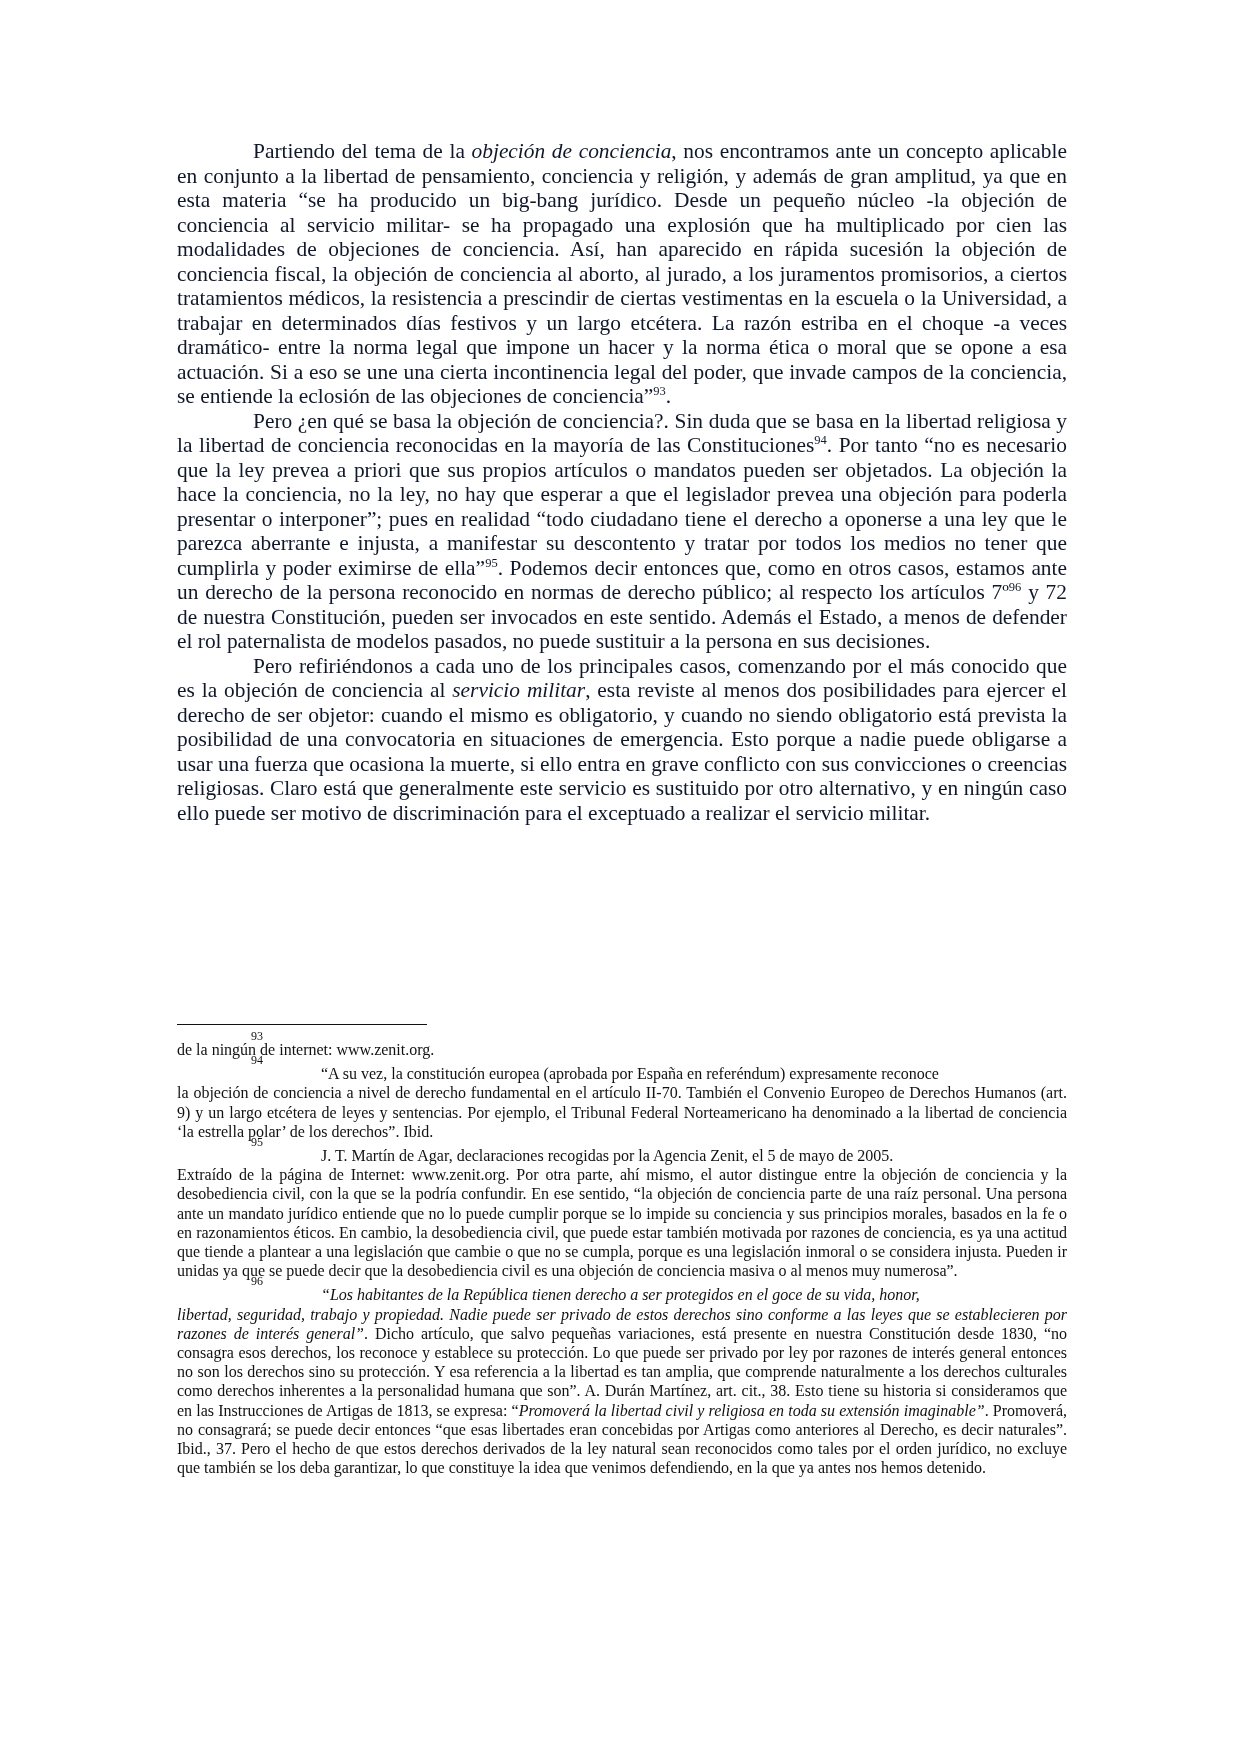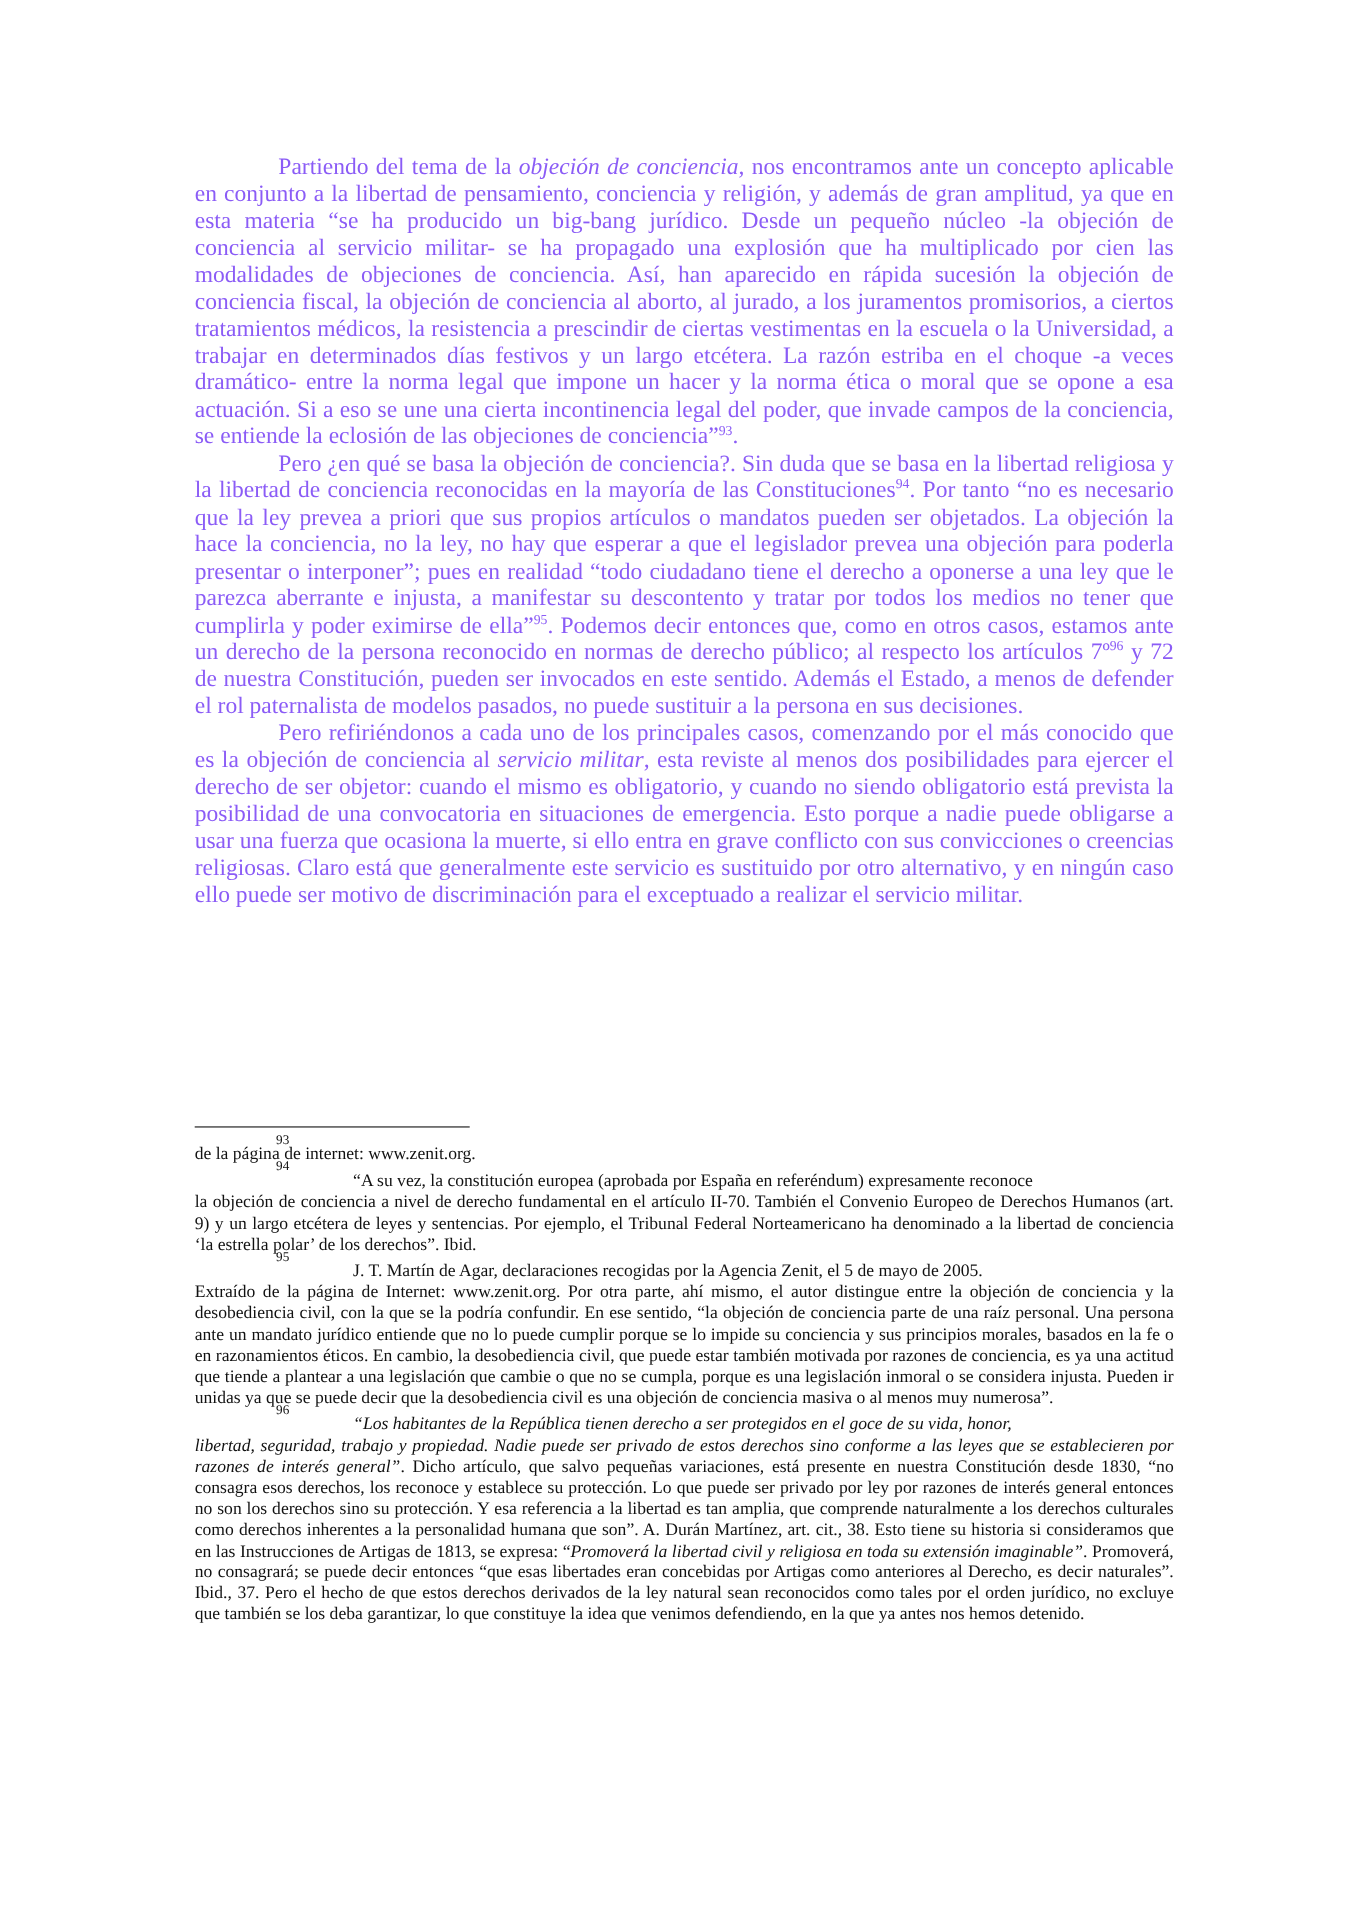--- a/index.html
+++ b/index.html
@@ -1,17 +1,17 @@
 <!DOCTYPE html>
 <html><head>
 <meta charset="utf-8">
 <style>
   html, body { margin: 0; padding: 0; background: #ffffff; }
   body { width: 1240px; height: 1754px; position: relative; overflow: hidden; }
-  .page { position: absolute; left: 177px; top: 139px; width: 890px; color: #8b5cf6; }
+  .page { position: absolute; left: 177px; top: 139px; width: 890px; color: #0f172a; }
   .body-text { font-family: "Liberation Serif", "DejaVu Serif", serif; font-size: 21.4px; line-height: 24.5px; }
   .para { margin: 0; text-align: justify; text-indent: 76px; }
   sup.fn { font-size: 12.5px; line-height: 0; vertical-align: 8px; }
   .separator { position: absolute; left: 177px; top: 1024px; width: 250px; height: 0; border-top: 1.3px solid #111; }
   .footnotes { position: absolute; left: 177px; top: 1040px; width: 890px; font-family: "Liberation Serif", "DejaVu Serif", serif; font-size: 16px; line-height: 19.2px; color: #111; }
   .fn-item { margin: 0; text-align: justify; text-indent: 0; position: relative; }
   .fn-item .first { display: block; padding-left: 144px; position: relative; }
   .fn-num { position: absolute; left: 74px; top: -10px; font-size: 12px; line-height: 12px; }
   i { font-style: italic; }
 </style>
@@ -21,21 +21,21 @@
 <div class="page body-text">
   <p class="para"><span>Partiendo del tema de la </span><i>objeción de conciencia</i><span>, nos encontramos ante un concepto aplicable en conjunto a la libertad de pensamiento, conciencia y religión, y además de gran amplitud, ya que en esta materia “se ha producido un big-bang jurídico. Desde un pequeño núcleo -la objeción de conciencia al servicio militar- se ha propagado una explosión que ha multiplicado por cien las modalidades de objeciones de conciencia. Así, han aparecido en rápida sucesión la objeción de conciencia fiscal, la objeción de conciencia al aborto, al jurado, a los juramentos promisorios, a ciertos tratamientos médicos, la resistencia a prescindir de ciertas vestimentas en la escuela o la Universidad, a trabajar en determinados días festivos y un largo etcétera. La razón estriba en el choque -a veces dramático- entre la norma legal que impone un hacer y la norma ética o moral que se opone a esa actuación. Si a eso se une una cierta incontinencia legal del poder, que invade campos de la conciencia, se entiende la eclosión de las objeciones de conciencia”</span><sup class="fn">93</sup><span>.</span></p>
   <p class="para"><span>Pero ¿en qué se basa la objeción de conciencia?. Sin duda que se basa en la libertad religiosa y la libertad de conciencia reconocidas en la mayoría de las Constituciones</span><sup class="fn">94</sup><span>. Por tanto “no es necesario que la ley prevea a priori que sus propios artículos o mandatos pueden ser objetados. La objeción la hace la conciencia, no la ley, no hay que esperar a que el legislador prevea una objeción para poderla presentar o interponer”; pues en realidad “todo ciudadano tiene el derecho a oponerse a una ley que le parezca aberrante e injusta, a manifestar su descontento y tratar por todos los medios no tener que cumplirla y poder eximirse de ella”</span><sup class="fn">95</sup><span>. Podemos decir entonces que, como en otros casos, estamos ante un derecho de la persona reconocido en normas de derecho público; al respecto los artículos 7º</span><sup class="fn">96</sup><span> y 72 de nuestra Constitución, pueden ser invocados en este sentido. Además el Estado, a menos de defender el rol paternalista de modelos pasados, no puede sustituir a la persona en sus decisiones.</span></p>
   <p class="para"><span>Pero refiriéndonos a cada uno de los principales casos, comenzando por el más conocido que es la objeción de conciencia al </span><i>servicio militar</i><span>, esta reviste al menos dos posibilidades para ejercer el derecho de ser objetor: cuando el mismo es obligatorio, y cuando no siendo obligatorio está prevista la posibilidad de una convocatoria en situaciones de emergencia. Esto porque a nadie puede obligarse a usar una fuerza que ocasiona la muerte, si ello entra en grave conflicto con sus convicciones o creencias religiosas. Claro está que generalmente este servicio es sustituido por otro alternativo, y en ningún caso ello puede ser motivo de discriminación para el exceptuado a realizar el servicio militar.</span></p>
 </div>
 
 <div class="separator"></div>
 
 <div class="footnotes">
   <p class="fn-item">
-    <span class="first"><span class="fn-num">93</span></span><span>de la página de internet: www.zenit.org.</span>
+    <span class="first"><span class="fn-num">93</span></span><span>de la ningún de internet: www.zenit.org.</span>
   </p>
   <p class="fn-item" style="margin-top:5px">
     <span class="first"><span class="fn-num">94</span><span>“A su vez, la constitución europea (aprobada por España en referéndum) expresamente reconoce</span></span><span>la objeción de conciencia a nivel de derecho fundamental en el artículo II-70. También el Convenio Europeo de Derechos Humanos (art. 9) y un largo etcétera de leyes y sentencias. Por ejemplo, el Tribunal Federal Norteamericano ha denominado a la libertad de conciencia ‘la estrella polar’ de los derechos”. Ibid.</span>
   </p>
   <p class="fn-item" style="margin-top:5px">
     <span class="first"><span class="fn-num">95</span><span>J. T. Martín de Agar, declaraciones recogidas por la Agencia Zenit, el 5 de mayo de 2005.</span></span><span>Extraído de la página de Internet: www.zenit.org. Por otra parte, ahí mismo, el autor distingue entre la objeción de conciencia y la desobediencia civil, con la que se la podría confundir. En ese sentido, “la objeción de conciencia parte de una raíz personal. Una persona ante un mandato jurídico entiende que no lo puede cumplir porque se lo impide su conciencia y sus principios morales, basados en la fe o en razonamientos éticos. En cambio, la desobediencia civil, que puede estar también motivada por razones de conciencia, es ya una actitud que tiende a plantear a una legislación que cambie o que no se cumpla, porque es una legislación inmoral o se considera injusta. Pueden ir unidas ya que se puede decir que la desobediencia civil es una objeción de conciencia masiva o al menos muy numerosa”.</span>
   </p>
   <p class="fn-item" style="margin-top:5px">
     <span class="first"><span class="fn-num">96</span><i>“Los habitantes de la República tienen derecho a ser protegidos en el goce de su vida, honor,</i></span><i>libertad, seguridad, trabajo y propiedad. Nadie puede ser privado de estos derechos sino conforme a las leyes que se establecieren por razones de interés general”</i><span>. Dicho artículo, que salvo pequeñas variaciones, está presente en nuestra Constitución desde 1830, “no consagra esos derechos, los reconoce y establece su protección. Lo que puede ser privado por ley por razones de interés general entonces no son los derechos sino su protección. Y esa referencia a la libertad es tan amplia, que comprende naturalmente a los derechos culturales como derechos inherentes a la personalidad humana que son”. A. Durán Martínez, art. cit., 38. Esto tiene su historia si consideramos que en las Instrucciones de Artigas de 1813, se expresa: “</span><i>Promoverá la libertad civil y religiosa en toda su extensión imaginable”</i><span>. Promoverá, no consagrará; se puede decir entonces “que esas libertades eran concebidas por Artigas como anteriores al Derecho, es decir naturales”. Ibid., 37. Pero el hecho de que estos derechos derivados de la ley natural sean reconocidos como tales por el orden jurídico, no excluye que también se los deba garantizar, lo que constituye la idea que venimos defendiendo, en la que ya antes nos hemos detenido.</span>
   </p>

